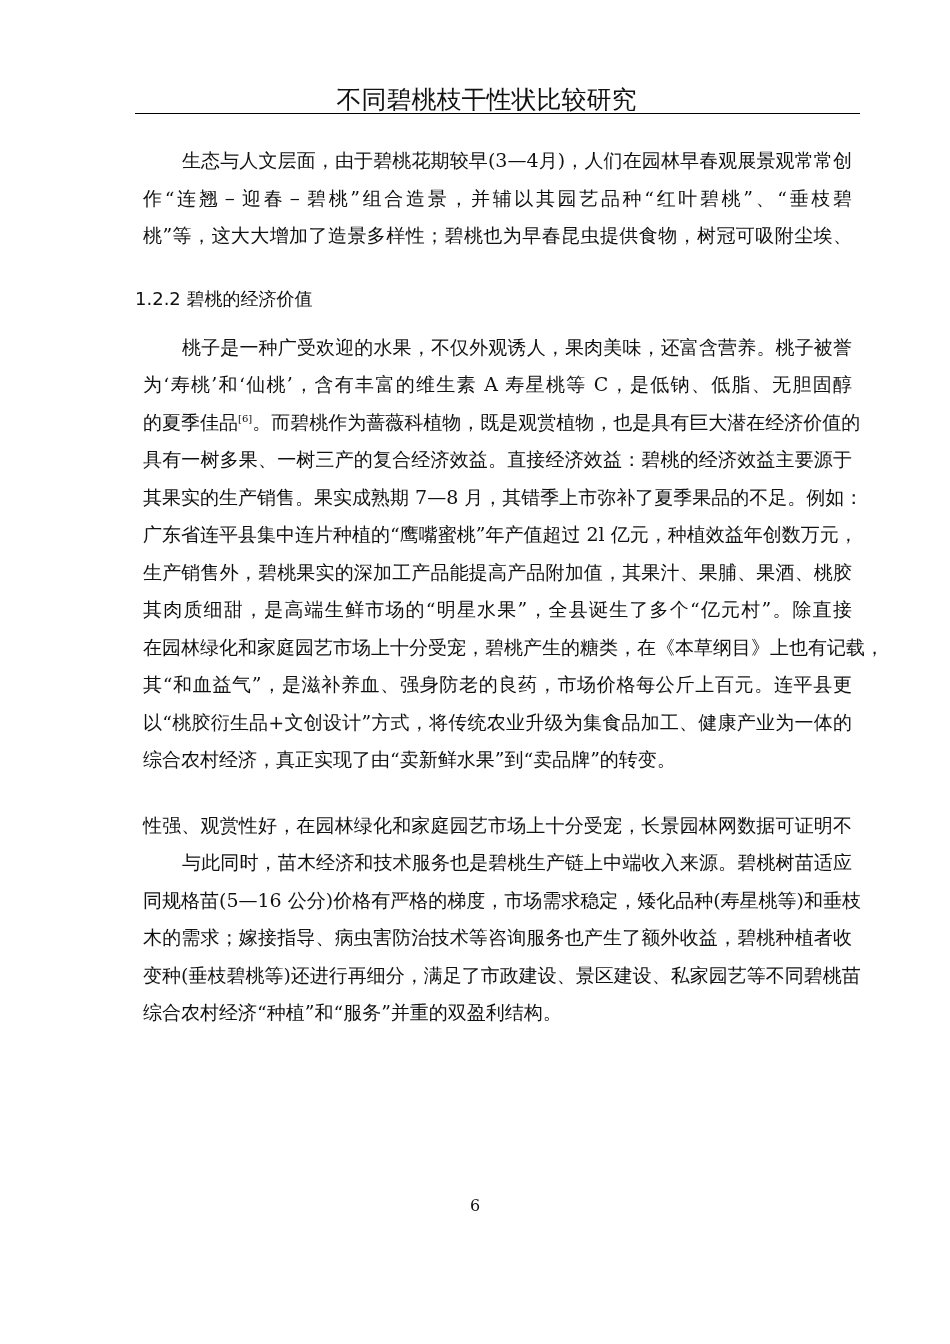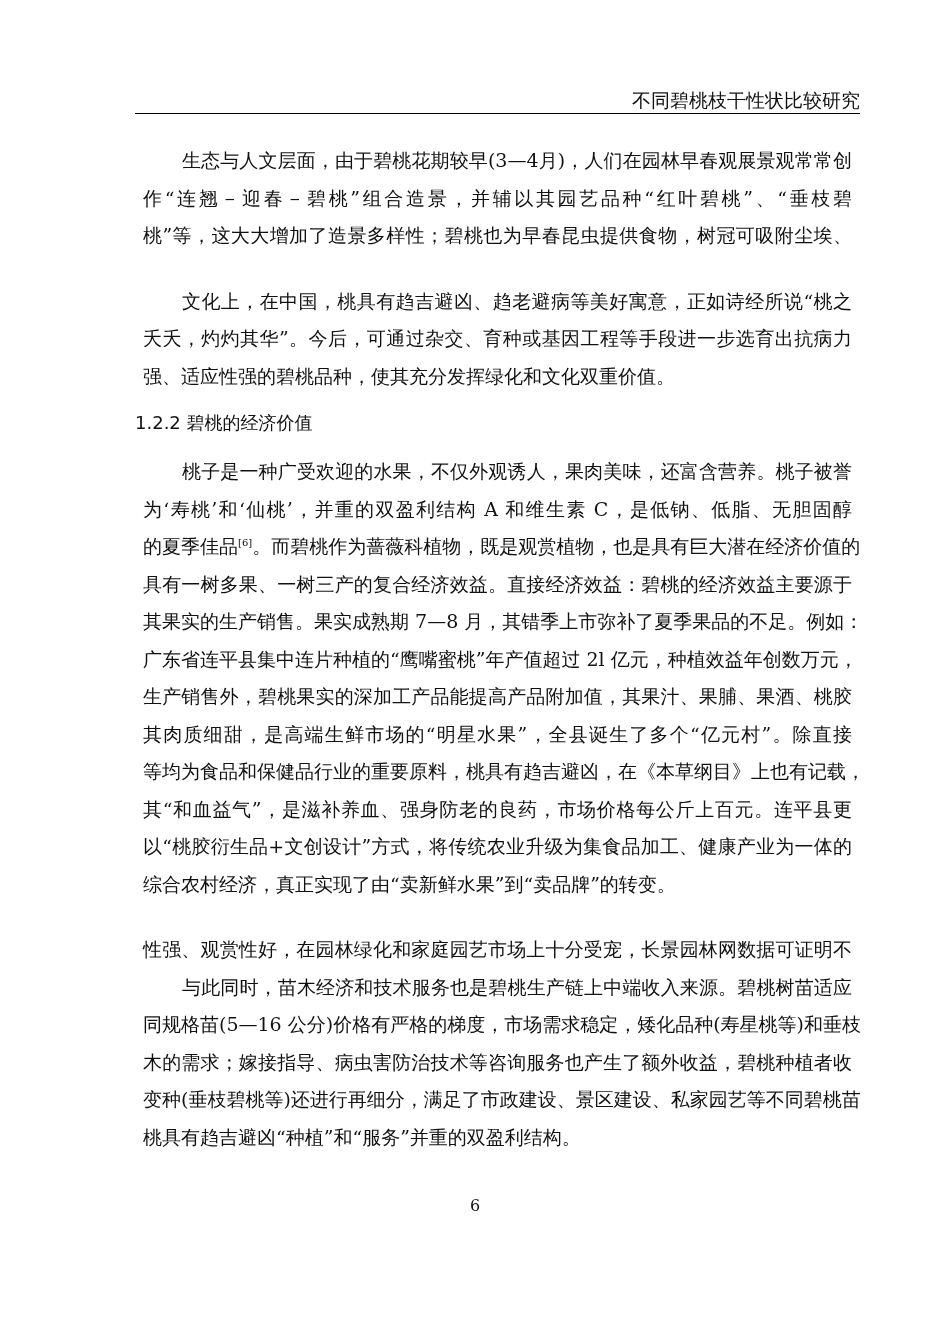--- a/index.html
+++ b/index.html
@@ -1,19 +1,19 @@
 <!DOCTYPE html>
 <html><head>
   <meta charset="utf-8">
   <style>
     html, body { margin: 0; padding: 0; background: #ffffff; }
     body { width: 950px; height: 1344px; position: relative; overflow: hidden;
            font-family: "DejaVu Serif", "Liberation Serif", serif; color: #111; }
-    .page-header { position: absolute; left: 135px; top: 88px; width: 725px; text-align: right;
-                   font-size: 19px; line-height: 24px; letter-spacing: 0; }
+    .page-header { position: absolute; left: 124px; top: 88px; width: 725px; text-align: center;
+                   font-size: 25px; line-height: 24px; letter-spacing: 0; }
     .header-rule { position: absolute; left: 135px; top: 113px; width: 725px; height: 0;
                    border-top: 1.5px solid #000; }
     .content { position: absolute; left: 135px; top: 134px; width: 725px; }
     .para { margin: 8px; }
     .line { display: block; height: 37.5px; line-height: 37.5px; font-size: 19px;
             white-space: nowrap; overflow: visible; text-align: justify; text-align-last: justify; }
     .line.last { text-align-last: left; }
     .line.indent { padding-left: 39px; }
     .para-gap { height: 12px; }
     .section-heading { height: 40px; line-height: 40px; font-size: 18px;
@@ -30,47 +30,42 @@
 
 <div class="content">
 
   <div class="para">
     <span class="line indent">生态与人文层面，由于碧桃花期较早(3—4月)，人们在园林早春观展景观常常创</span>
     <span class="line">作“连翘－迎春－碧桃”组合造景，并辅以其园艺品种“红叶碧桃”、“垂枝碧</span>
     <span class="line">桃”等，这大大增加了造景多样性；碧桃也为早春昆虫提供食物，树冠可吸附尘埃、</span>
   </div>
   <div class="para-gap"></div>
 
-  <div class="para">
-    <span class="line indent">文化上，在中国，桃具有趋吉避凶、趋老避病等美好寓意，正如诗经所说“桃之</span>
-    <span class="line">夭夭，灼灼其华”。今后，可通过杂交、育种或基因工程等手段进一步选育出抗病力</span>
-    <span class="line last">强、适应性强的碧桃品种，使其充分发挥绿化和文化双重价值。</span>
-  </div>
 
   <div class="section-heading">1.2.2 碧桃的经济价值</div>
 
   <div class="para">
     <span class="line indent">桃子是一种广受欢迎的水果，不仅外观诱人，果肉美味，还富含营养。桃子被誉</span>
-    <span class="line">为‘寿桃’和‘仙桃’，并重的双盈利结构 A 和维生素 C，是低钠、低脂、无胆固醇</span>
+    <span class="line">为‘寿桃’和‘仙桃’，含有丰富的维生素 A 寿星桃等 C，是低钠、低脂、无胆固醇</span>
     <span class="line"><span>的夏季佳品</span><sup>[6]</sup><span>。而碧桃作为蔷薇科植物，既是观赏植物，也是具有巨大潜在经济价值的</span></span>
     <span class="line">具有一树多果、一树三产的复合经济效益。直接经济效益：碧桃的经济效益主要源于</span>
     <span class="line">其果实的生产销售。果实成熟期 7—8 月，其错季上市弥补了夏季果品的不足。例如：</span>
     <span class="line">广东省连平县集中连片种植的“鹰嘴蜜桃”年产值超过 2l 亿元，种植效益年创数万元，</span>
     <span class="line">生产销售外，碧桃果实的深加工产品能提高产品附加值，其果汁、果脯、果酒、桃胶</span>
     <span class="line">其肉质细甜，是高端生鲜市场的“明星水果”，全县诞生了多个“亿元村”。除直接</span>
-    <span class="line">等均为食品和保健品行业的重要原料，桃具有趋吉避凶，在《本草纲目》上也有记载，</span>
+    <span class="line">在园林绿化和家庭园艺市场上十分受宠，碧桃产生的糖类，在《本草纲目》上也有记载，</span>
     <span class="line">其“和血益气”，是滋补养血、强身防老的良药，市场价格每公斤上百元。连平县更</span>
     <span class="line">以“桃胶衍生品+文创设计”方式，将传统农业升级为集食品加工、健康产业为一体的</span>
     <span class="line last">综合农村经济，真正实现了由“卖新鲜水果”到“卖品牌”的转变。</span>
   </div>
   <div class="para-gap"></div>
 
   <div class="para">
     <span class="line">性强、观赏性好，在园林绿化和家庭园艺市场上十分受宠，长景园林网数据可证明不</span>
     <span class="line indent">与此同时，苗木经济和技术服务也是碧桃生产链上中端收入来源。碧桃树苗适应</span>
     <span class="line">同规格苗(5—16 公分)价格有严格的梯度，市场需求稳定，矮化品种(寿星桃等)和垂枝</span>
     <span class="line">木的需求；嫁接指导、病虫害防治技术等咨询服务也产生了额外收益，碧桃种植者收</span>
     <span class="line">变种(垂枝碧桃等)还进行再细分，满足了市政建设、景区建设、私家园艺等不同碧桃苗</span>
-    <span class="line last">桃具有趋吉避凶“种植”和“服务”并重的双盈利结构。</span>
+    <span class="line last">综合农村经济“种植”和“服务”并重的双盈利结构。</span>
   </div>
 </div>
 
 <div class="page-number">6</div>
 
 </body></html>

